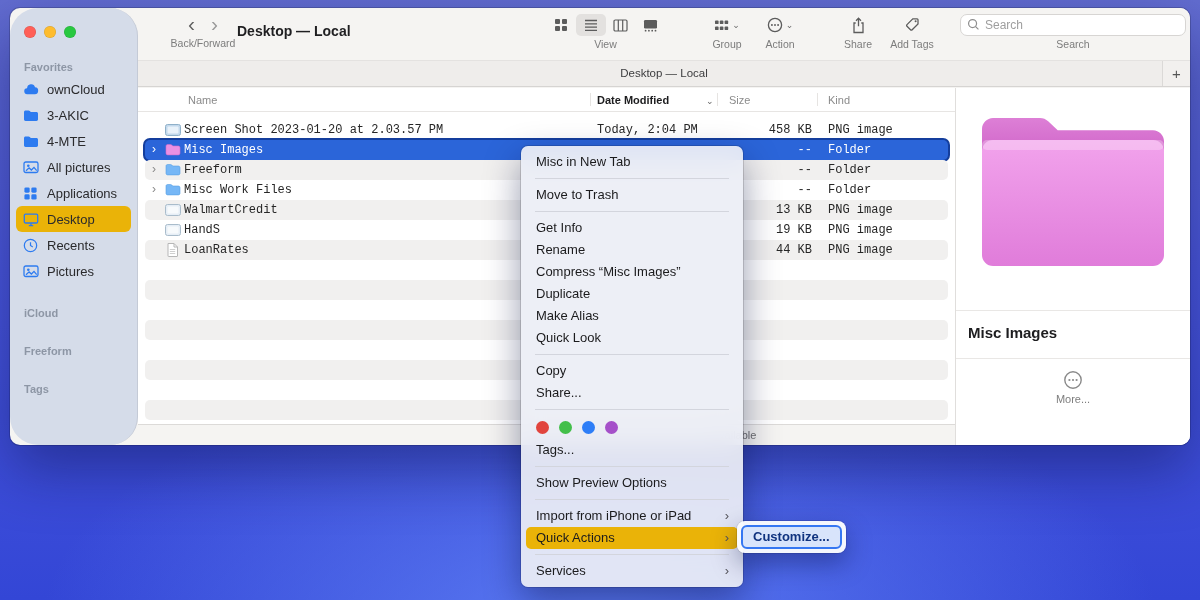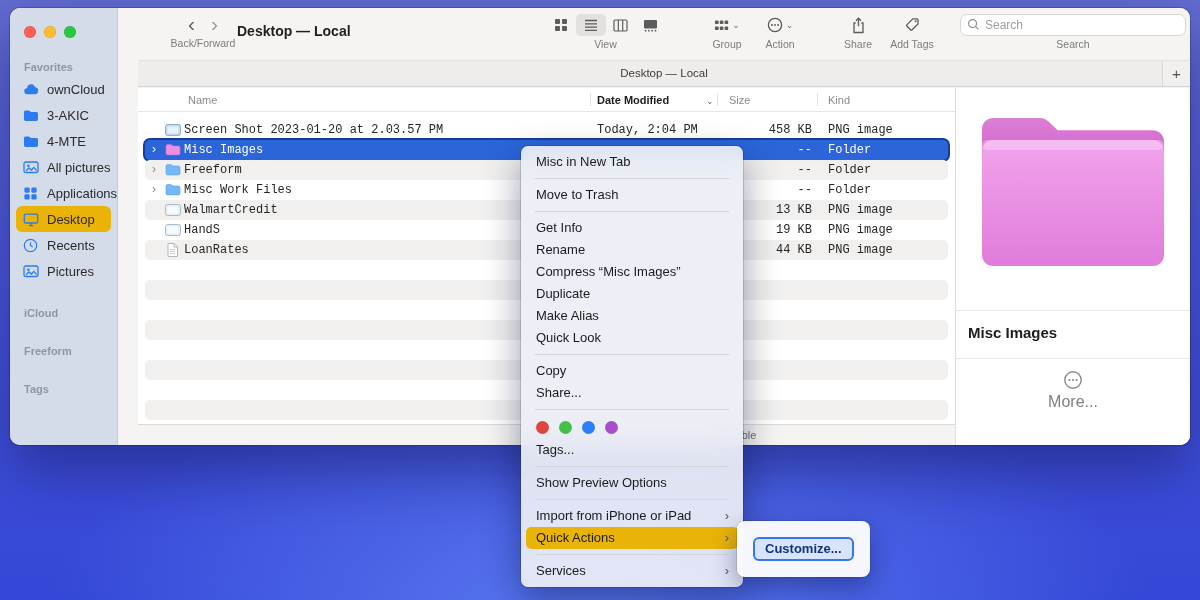--- a/index.html
+++ b/index.html
@@ -14,22 +14,22 @@
 
   
   #window {
     position:absolute; left:10px; top:8px; width:1180px; height:437px;
     border-radius:10px; background:#f5f4f2; overflow:hidden;
     box-shadow:0 24px 60px rgba(8,14,70,.45), 0 0 0 1px rgba(0,0,0,.18);
   }
 
   
   #sidebar {
-    position:absolute; left:0; top:0; bottom:0; width:108px;
-    background:#d5dce9; border-right:1px solid #c4cad6;
+    position:absolute; left:0; top:0; bottom:0; width:128px;
+    background:#d5dce9; border-right:1px solid #c4cad6;border-radius:28px;
   }
   #traffic { position:absolute; left:14px; top:18px; display:flex; gap:8px; }
   .tl { width:12px; height:12px; border-radius:50%; box-shadow:inset 0 0 0 .5px rgba(0,0,0,.15); }
   .tl.red    { background:#ff5f57; }
   .tl.yellow { background:#febc2e; }
   .tl.green  { background:#28c840; }
 
   #sb-list { position:absolute; top:48px; left:6px; right:6px; }
   .sb-section { font-size:11px; font-weight:700; color:#8d96a5; padding:5px 8px 3px; }
   .sb-section.gap { margin-top:18px; }
@@ -112,39 +112,39 @@
   #statusbar { position:absolute; left:0; right:0; bottom:0; height:21px; background:#f5f4f2; border-top:1px solid #dcdad8; }
   #status-text { position:absolute; left:575px; top:4px; font-size:11px; color:#6f6f6f; }
 
   
   #previewpane { position:absolute; right:0; top:0; bottom:0; width:235px; border-left:1px solid #e0dedc; background:#fff; }
   #pv-folder { position:absolute; left:50%; top:18px; transform:translateX(-50%); line-height:0; }
   .pv-div { position:absolute; left:0; right:0; height:1px; background:#e9e7e5; }
   #pv-div1 { top:222px; } #pv-div2 { top:270px; }
   #pv-title { position:absolute; left:12px; top:236px; font-size:15px; font-weight:700; color:#1d1d1f; }
   #pv-more { position:absolute; left:0; right:0; top:282px; text-align:center; color:#8a8a8a; }
-  #pv-more .lbl { font-size:16px; color:#7e7e7e; margin-top:3px; }
+  #pv-more .lbl { font-size:11px; color:#7e7e7e; margin-top:3px; }
 
   
   #ctxmenu {
     position:absolute; left:521px; top:146px; width:222px; padding:5px 0;
     background:rgba(236,238,245,.93); backdrop-filter:blur(12px);
     border-radius:7px;
     box-shadow:0 0 0 1px rgba(0,0,0,.14), 0 14px 36px rgba(5,12,60,.42);
   }
   .mi { position:relative; height:22px; line-height:22px; margin:0 5px; padding:0 10px; border-radius:5px; font-size:13px; color:#1b1b1d; white-space:nowrap; }
   .mi.hl { background:#eab308; }
   .msep { height:1px; background:#d3d5dd; margin:5px 14px; }
   .subarr { position:absolute; right:9px; top:0; font-size:13px; color:#55555a; }
   .mi-colors { display:flex; align-items:center; gap:10px; height:24px; margin:0 5px; padding:0 10px; }
   .tagdot { width:13px; height:13px; border-radius:50%; display:inline-block; }
 
   
   #qa-submenu {
-    position:absolute; left:737px; top:521px; padding:16px;
+    position:absolute; left:737px; top:521px; padding:4px;
     background:rgba(249,250,253,.98); border-radius:8px;
     box-shadow:0 0 0 1px rgba(0,0,0,.1), 0 10px 26px rgba(5,12,60,.38);
   }
   #customize-item {
     background:#d8e4fb; border:2px solid #3577f2; border-radius:6px;
     padding:2px 10px 3px; font-size:13px; font-weight:600; color:#10337f; white-space:nowrap;
   }
 
   svg { display:block; }
 </style>

